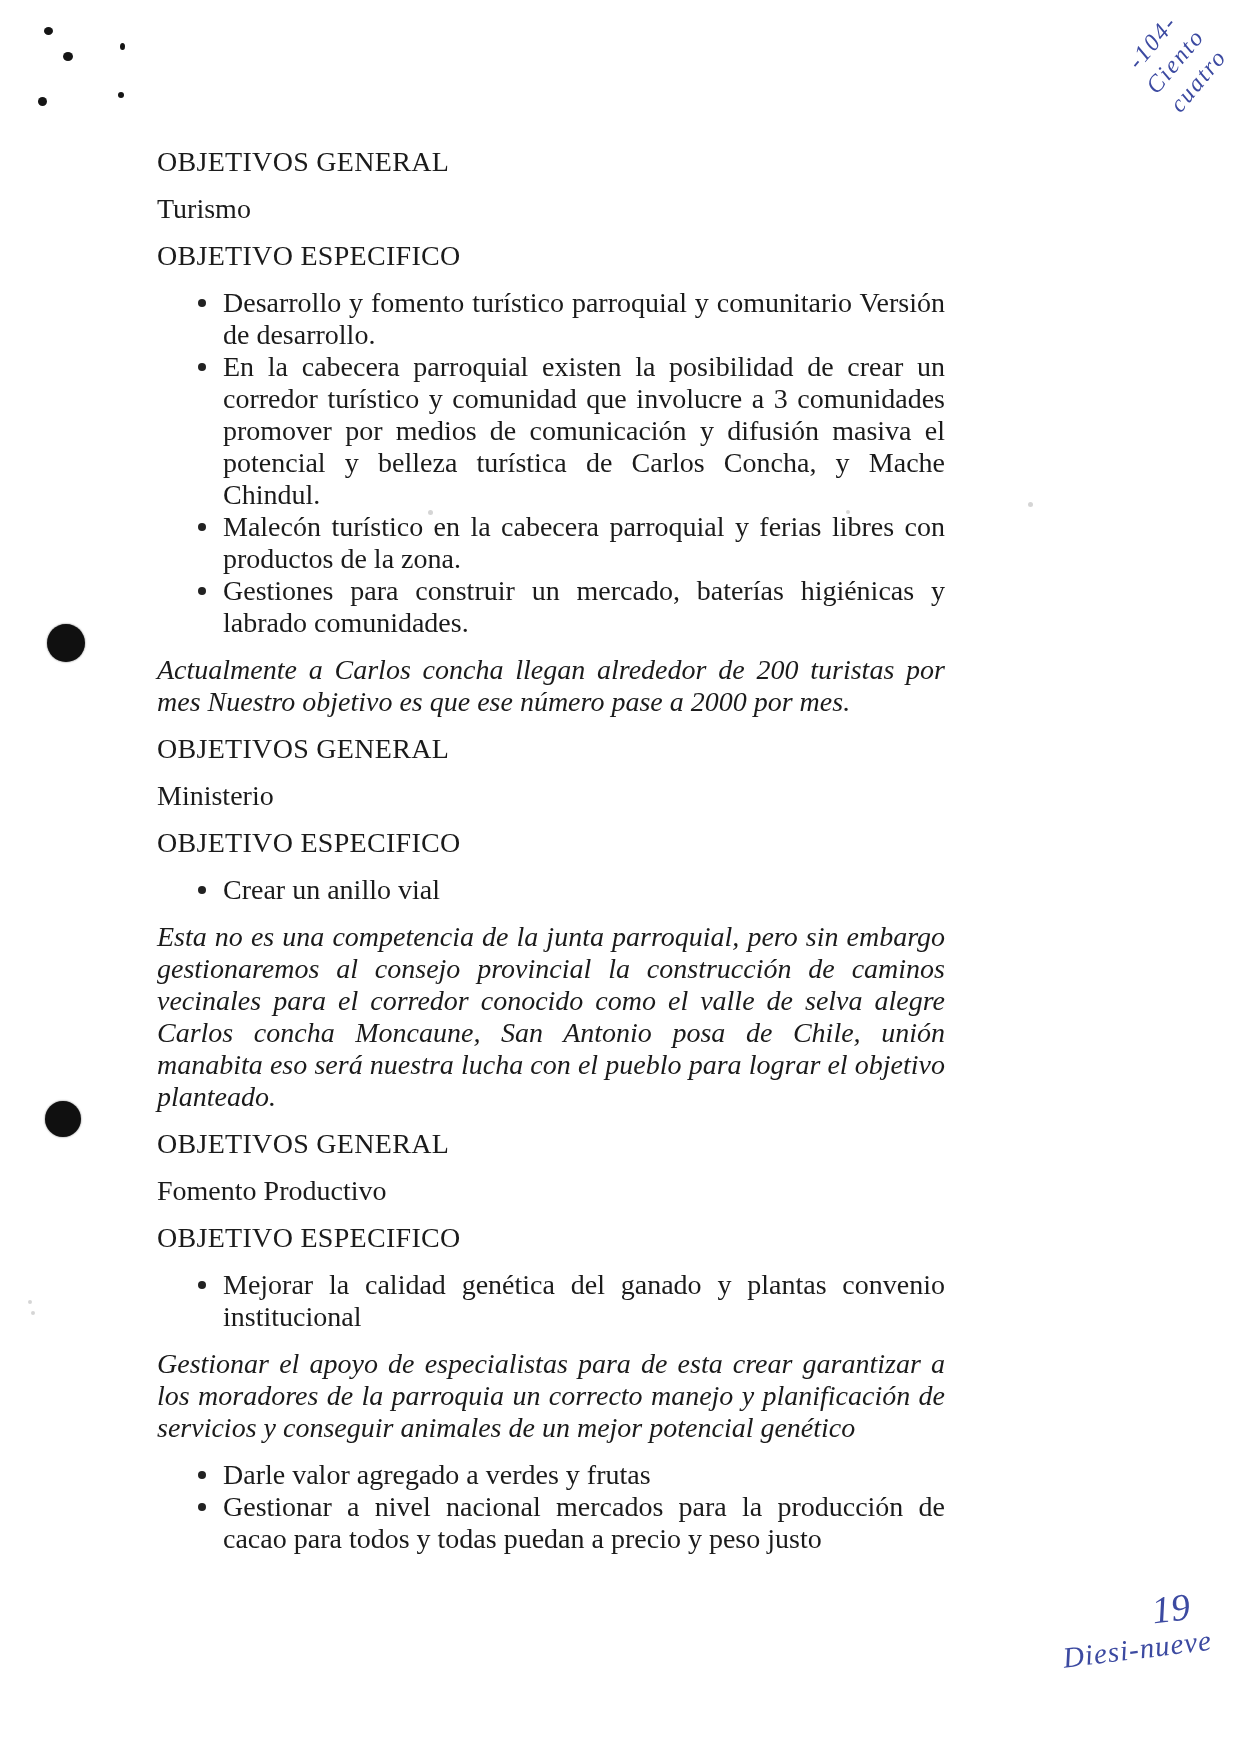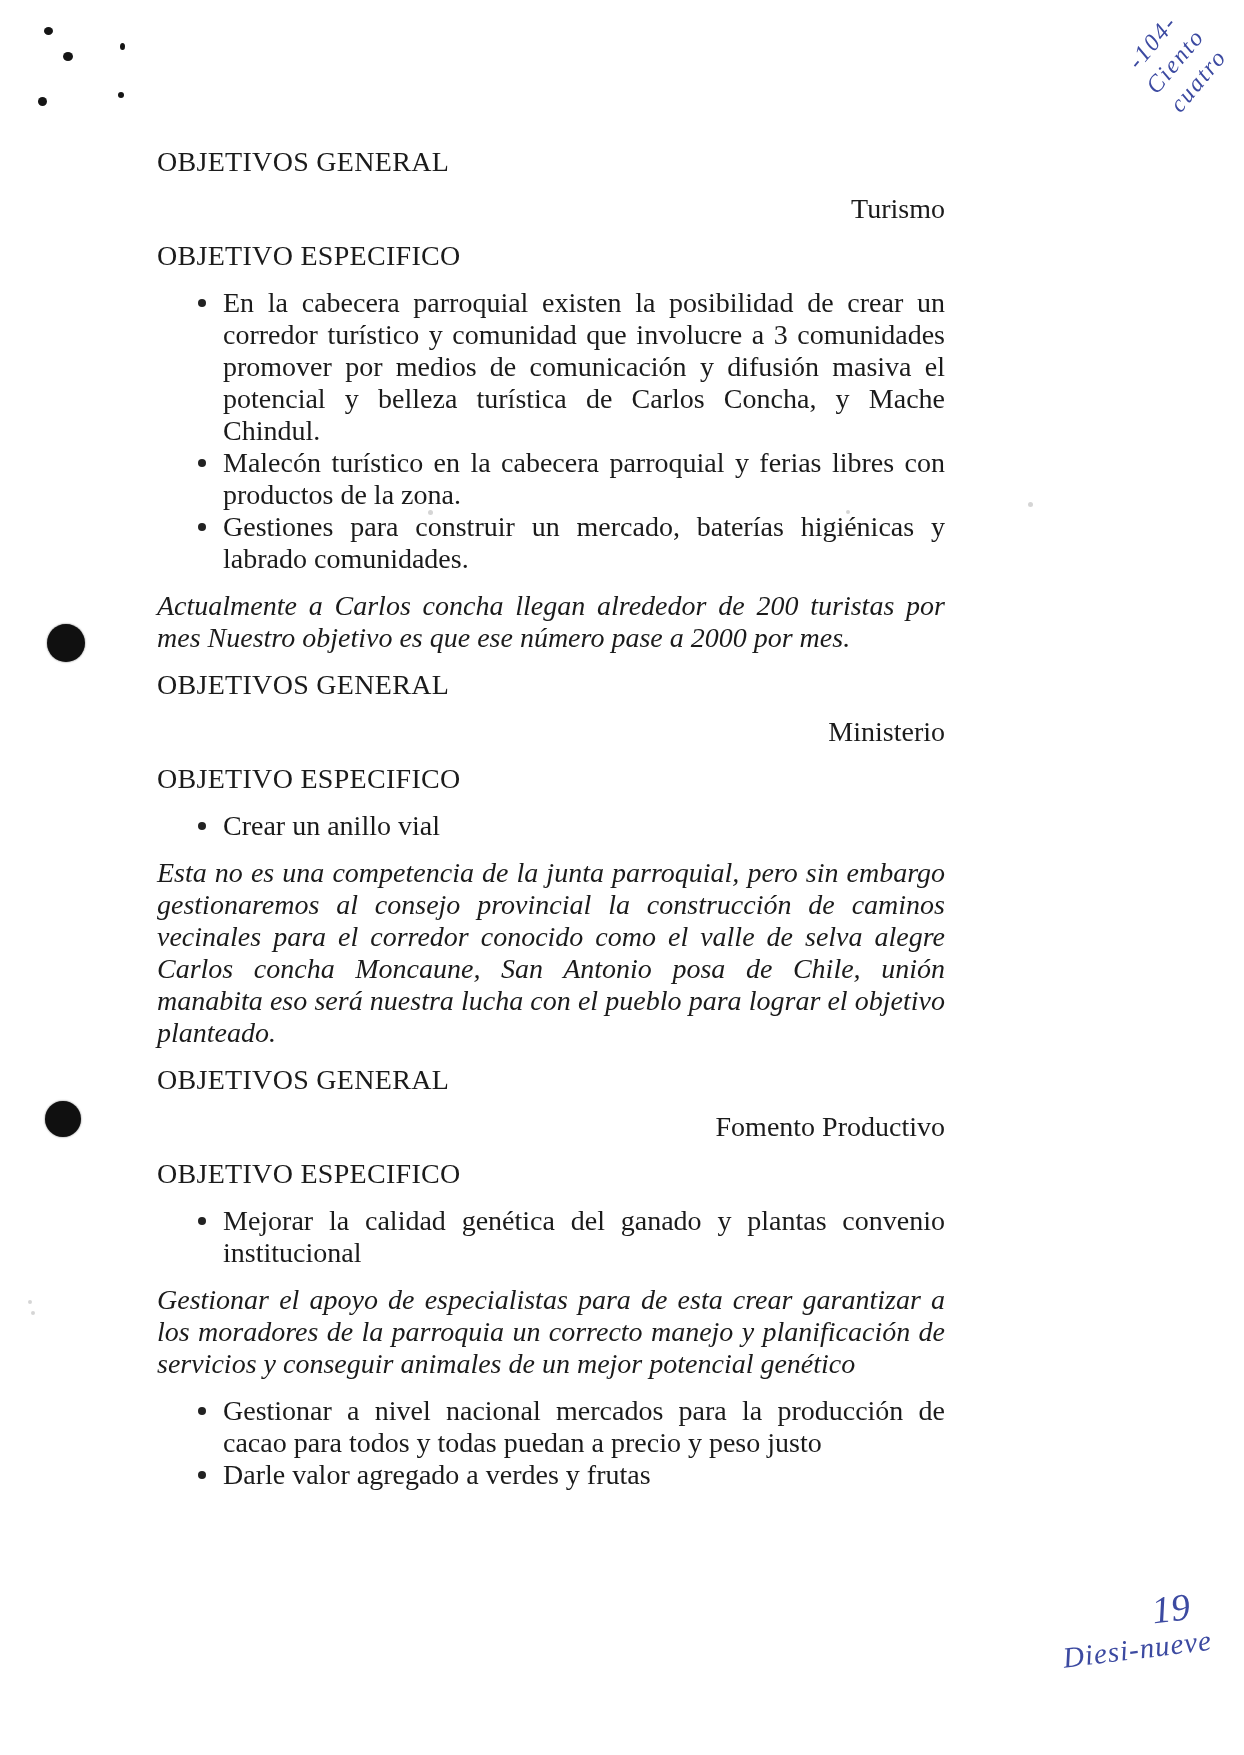--- a/index.html
+++ b/index.html
@@ -2,21 +2,21 @@
 <html><head>
 <meta charset="utf-8">
 <style>
   html,body{margin:0;padding:0;background:#ffffff;}
   .page{
     position:relative;width:1244px;height:1755px;background:#ffffff;
     overflow:hidden;font-family:"Liberation Serif",serif;color:#1b1b1b;
   }
   .content{position:absolute;left:157px;top:146px;width:788px;font-size:28px;line-height:32px;}
   .hd{margin:0 0 15px;letter-spacing:.3px;}
-  .theme{margin:0 0 15px;text-align:right;}
+  .theme{margin:0 0 15px;}
   .body-p{margin:0 0 15px;text-align:justify;font-style:italic;}
   .blist{list-style:none;margin:0 0 15px;padding:0;}
   .blist li{position:relative;padding-left:66px;text-align:justify;}
   .blist li::before{
     content:"";position:absolute;left:41px;top:12px;width:8px;height:8px;
     border-radius:50%;background:#222;
   }
   .speck{position:absolute;display:block;background:#151515;border-radius:50%;}
   .speck.faint{opacity:.18;}
   .punch{position:absolute;background:#101010;border-radius:50%;box-shadow:0 0 2px rgba(0,0,0,.6);}
@@ -56,20 +56,21 @@
     <span class="hw-line">cuatro</span>
   </div>
 
   <div class="content">
 
     <section>
       <p class="hd">OBJETIVOS GENERAL</p>
       <p class="theme">Turismo</p>
       <p class="hd">OBJETIVO ESPECIFICO</p>
       <ul class="blist">
+        <li>Desarrollo y fomento turístico parroquial y comunitario Versión de desarrollo.</li>
         <li>En la cabecera parroquial existen la posibilidad de crear un corredor turístico y comunidad que involucre a 3 comunidades promover por medios de comunicación y difusión masiva el potencial y belleza turística de Carlos Concha, y Mache Chindul.</li>
         <li>Malecón turístico en la cabecera parroquial y ferias libres con productos de la zona.</li>
         <li>Gestiones para construir un mercado, baterías higiénicas y labrado comunidades.</li>
       </ul>
       <p class="body-p">Actualmente a Carlos concha llegan alrededor de 200 turistas por mes Nuestro objetivo es que ese número pase a 2000 por mes.</p>
     </section>
 
     <section>
       <p class="hd">OBJETIVOS GENERAL</p>
       <p class="theme">Ministerio</p>
@@ -82,22 +83,22 @@
 
     <section>
       <p class="hd">OBJETIVOS GENERAL</p>
       <p class="theme">Fomento Productivo</p>
       <p class="hd">OBJETIVO ESPECIFICO</p>
       <ul class="blist">
         <li>Mejorar la calidad genética del ganado y plantas convenio institucional</li>
       </ul>
       <p class="body-p">Gestionar el apoyo de especialistas para de esta crear garantizar a los moradores de la parroquia un correcto manejo y planificación de servicios y conseguir animales de un mejor potencial genético</p>
       <ul class="blist">
+        <li>Darle valor agregado a verdes y frutas</li>
         <li>Gestionar a nivel nacional mercados para la producción de cacao para todos y todas puedan a precio y peso justo</li>
-        <li>Darle valor agregado a verdes y frutas</li>
       </ul>
     </section>
 
   </div>
 
   <div class="hw hw-bottom">
     <span class="hw-num">19</span>
     <span class="hw-word">Diesi-nueve</span>
   </div>
 

